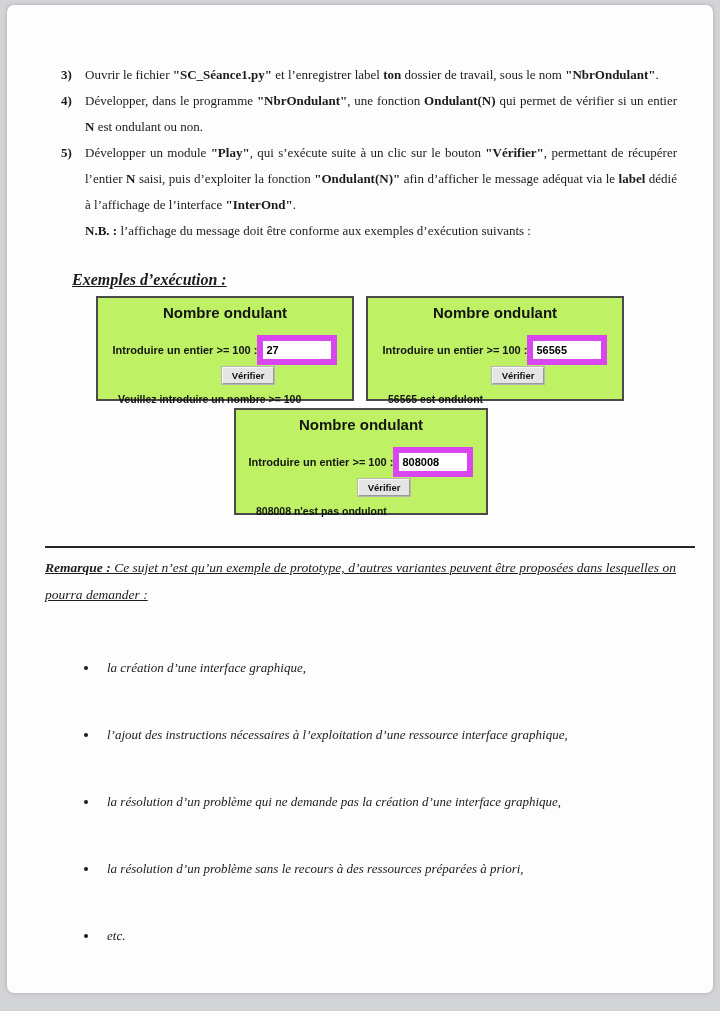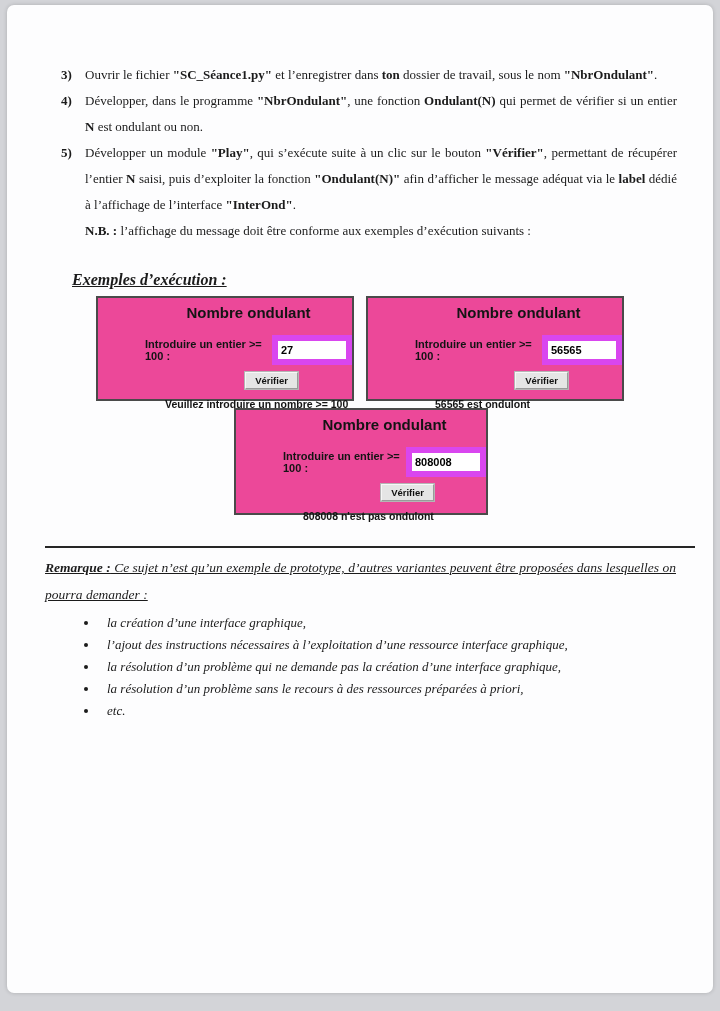--- a/index.html
+++ b/index.html
@@ -25,75 +25,75 @@
   .nb { margin-left:24px; text-align:justify; }
   
   .examples-heading {
     position:absolute; left:65px; top:266px;
     font-size:16px; font-weight:bold; font-style:italic;
     text-decoration:underline;
   }
   
   .win {
     position:absolute; box-sizing:border-box;
-    background:#ec4899; border:2px solid #4a4a4a;
-    font-family:"Liberation Sans", sans-serif; color:#141414;padding-left:47px;
+    background:#bef264; border:2px solid #4a4a4a;
+    font-family:"Liberation Sans", sans-serif; color:#141414;
   }
   .w1 { left:89px;  top:291px; width:258px; height:105px; }
   .w2 { left:359px; top:291px; width:258px; height:105px; }
   .w3 { left:227px; top:403px; width:254px; height:107px; }
   .win-title { margin-top:6px; text-align:center; font-size:15px; font-weight:bold; }
   .win-row {
     display:flex; justify-content:center; align-items:center;
     margin-top:14px; font-size:11px; font-weight:bold;
   }
   .win-input {
     width:62px; height:16px; box-sizing:content-box;
     border:6px solid #d946ef; background:#fff;
     font-family:"Liberation Sans", sans-serif; font-size:11px; font-weight:bold;
     padding:1px 3px;
   }
-  .btn-row { margin-top:5px; text-align:center; padding-left:46px; }
+  .btn-row { text-align:center; padding-left:46px; }
   .win-btn {
     font-family:"Liberation Sans", sans-serif; font-size:9.5px; font-weight:bold;
     color:#111; background:#e5e5e5;
     border:1px solid #9a9a9a; border-top-color:#f7f7f7; border-left-color:#f7f7f7;
     box-shadow:0 0 0 1px #b5b5b5; padding:2px 9px;
   }
   .win-msg { margin:9px 0 0 20px; font-size:10.5px; font-weight:bold; }
   
   .divider { position:absolute; left:38px; top:541px; width:650px; height:2px; background:#262626; }
   .remarque {
     position:absolute; left:38px; top:549px; width:631px; margin:0;
     font-size:13.5px; line-height:27px; font-style:italic; text-align:justify;text-decoration:underline;
   }
   .rlead { font-weight:bold; text-decoration:underline; }
   .bullets {
     position:absolute; left:78px; top:607px; width:580px;
     margin:0; padding-left:14px;
     font-size:13px; line-height:22px; font-style:italic;
   }
-  .bullets li { padding-left:8px; }
+  .bullets li { padding-left:8px;margin-top:45px; }
   
   .footer {
     position:absolute; left:0; top:928px; width:100%;
     text-align:center; font-size:13.5px;
   }
 </style>
 </head>
 <body>
 
 <div class="photo">
   <div class="page">
 
     <div class="instructions">
 
       <div class="item">
         <span class="num">3)</span>
-        <p class="txt"><span>Ouvrir le fichier </span><span class="b">"SC_Séance1.py"</span><span> et l’enregistrer dans </span><span class="b">ton</span><span> dossier de travail, sous le nom </span><span class="b">"NbrOndulant"</span><span>.</span></p>
+        <p class="txt"><span>Ouvrir le fichier </span><span class="b">"SC_Séance1.py"</span><span> et l’enregistrer label </span><span class="b">ton</span><span> dossier de travail, sous le nom </span><span class="b">"NbrOndulant"</span><span>.</span></p>
       </div>
 
       <div class="item">
         <span class="num">4)</span>
         <p class="txt"><span>Développer, dans le programme </span><span class="b">"NbrOndulant"</span><span>, une fonction </span><span class="b">Ondulant(N)</span><span> qui permet de vérifier si un entier </span><span class="b">N</span><span> est ondulant ou non.</span></p>
       </div>
 
       <div class="item">
         <span class="num">5)</span>
         <p class="txt"><span>Développer un module </span><span class="b">"Play"</span><span>, qui s’exécute suite à un clic sur le bouton </span><span class="b">"Vérifier"</span><span>, permettant de récupérer l’entier </span><span class="b">N</span><span> saisi, puis d’exploiter la fonction </span><span class="b">"Ondulant(N)"</span><span> afin d’afficher le message adéquat via le </span><span class="b">label</span><span> dédié à l’affichage de l’interface </span><span class="b">"InterOnd"</span><span>.</span></p>

